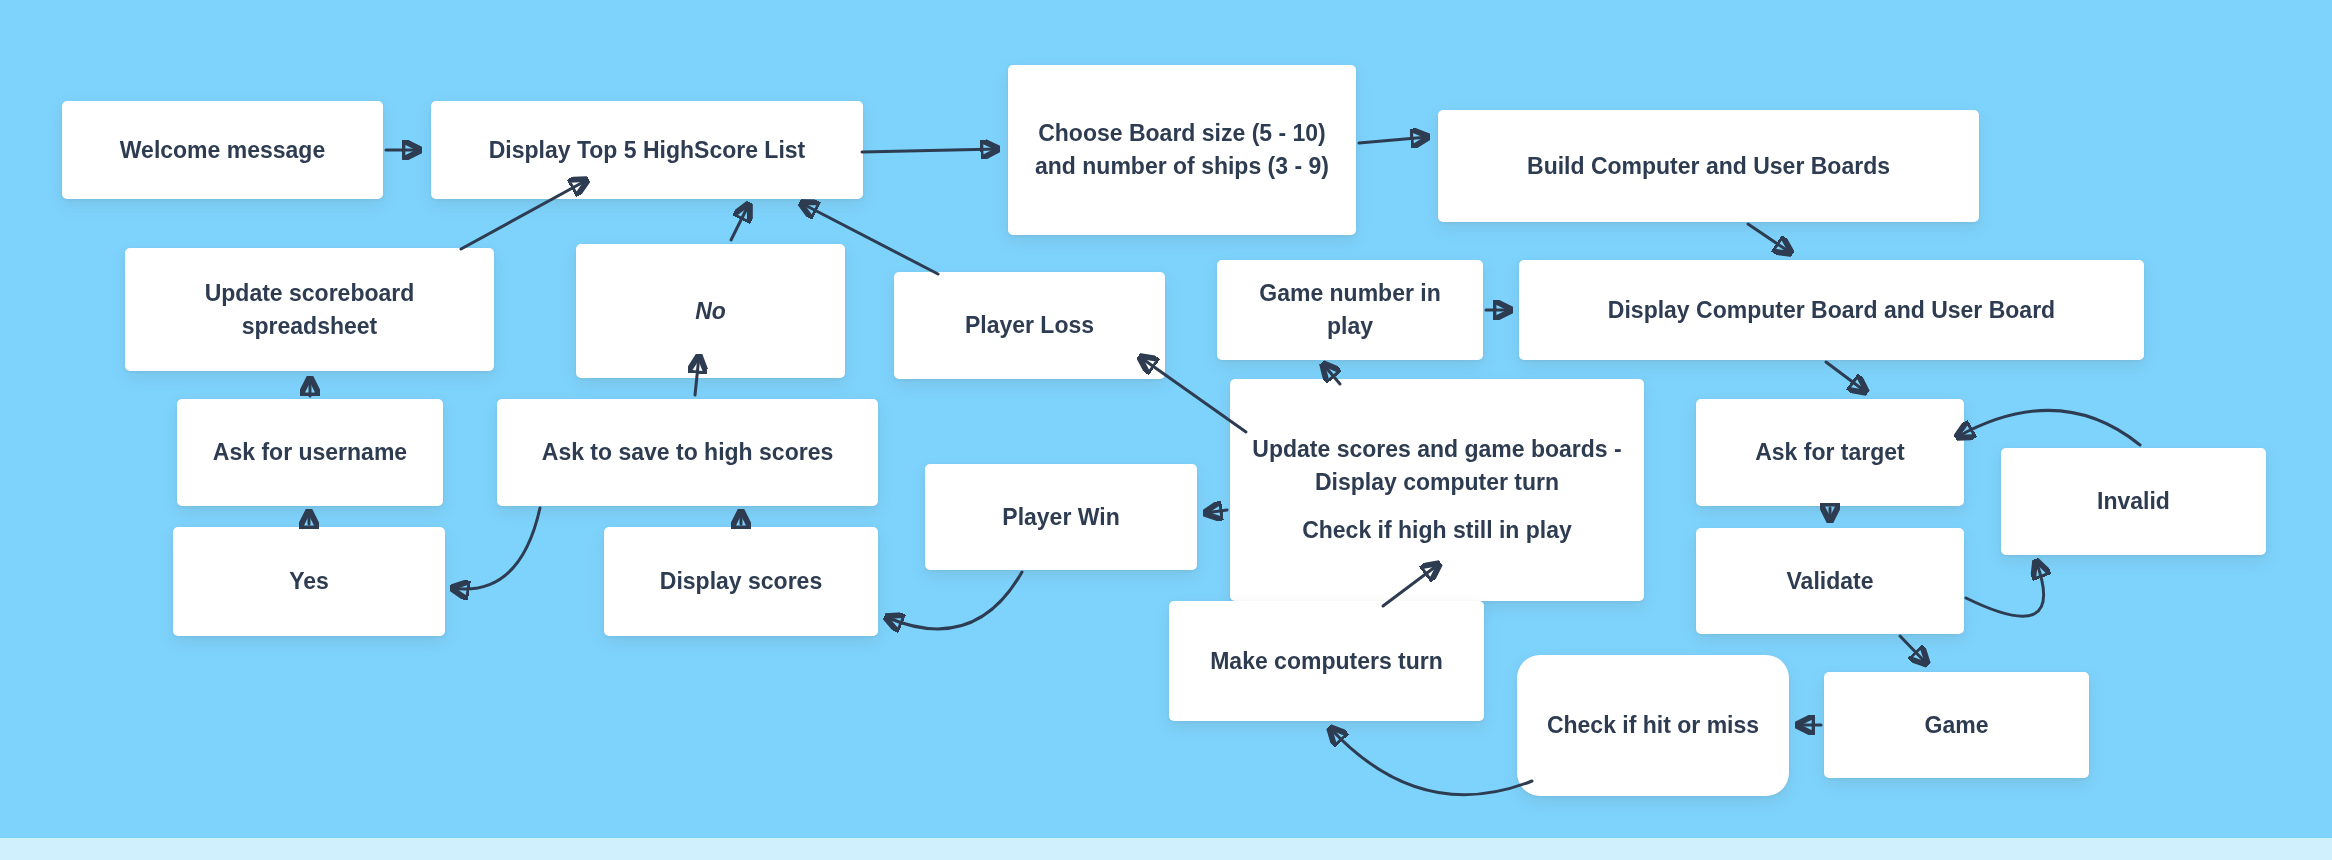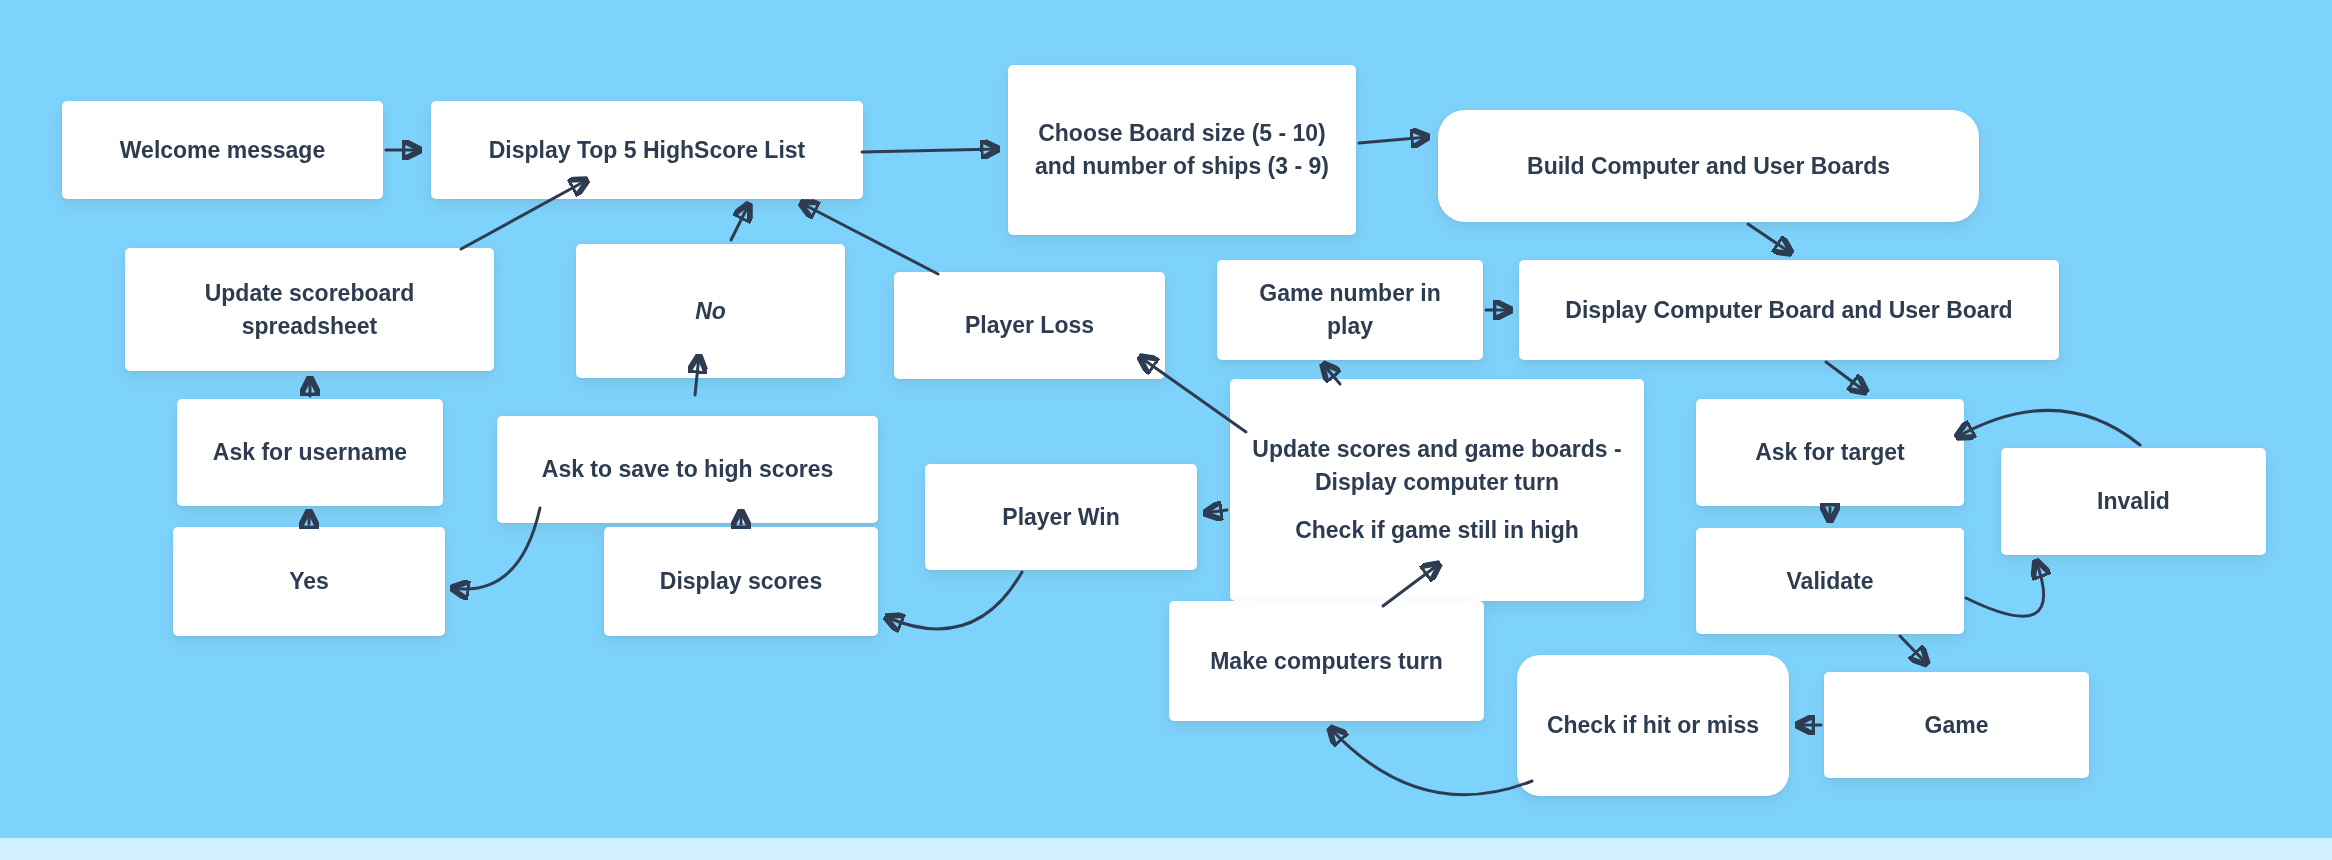--- a/index.html
+++ b/index.html
@@ -59,40 +59,40 @@
 <div class="canvas">
 
   <div class="bottom-strip"></div>
 
   <div class="node" style="left:62px;top:101px;width:321px;height:98px;">Welcome message</div>
 
   <div class="node" style="left:431px;top:101px;width:432px;height:98px;">Display Top 5 HighScore List</div>
 
   <div class="node" style="left:1008px;top:65px;width:348px;height:170px;">Choose Board size (5 - 10) and number of ships (3 - 9)</div>
 
-  <div class="node" style="left:1438px;top:110px;width:541px;height:112px;border-radius:27px;">Build Computer and User Boards</div>
+  <div class="node" style="left:1438px;top:110px;width:541px;height:112px;">Build Computer and User Boards</div>
 
   <div class="node" style="left:125px;top:248px;width:369px;height:123px;">Update scoreboard spreadsheet</div>
 
   <div class="node" style="left:576px;top:244px;width:269px;height:134px;font-style:italic;">No</div>
 
   <div class="node" style="left:894px;top:272px;width:271px;height:107px;">Player Loss</div>
 
   <div class="node" style="left:1217px;top:260px;width:266px;height:100px;">Game number in play</div>
 
-  <div class="node" style="left:1519px;top:260px;width:540px;height:100px;">Display Computer Board and User Board</div>
+  <div class="node" style="left:1519px;top:260px;width:625px;height:100px;">Display Computer Board and User Board</div>
 
   <div class="node" style="left:177px;top:399px;width:266px;height:107px;">Ask for username</div>
 
-  <div class="node" style="left:497px;top:399px;width:381px;height:107px;margin-top:17px;">Ask to save to high scores</div>
+  <div class="node" style="left:497px;top:399px;width:381px;height:107px;">Ask to save to high scores</div>
 
   <div class="node" style="left:1230px;top:379px;width:414px;height:222px;">
     <div>
       <div>Update scores and game boards - Display computer turn</div>
-      <div class="line2">Check if game still in high</div>
+      <div class="line2">Check if high still in play</div>
     </div>
   </div>
 
   <div class="node" style="left:1696px;top:399px;width:268px;height:107px;">Ask for target</div>
 
   <div class="node" style="left:2001px;top:448px;width:265px;height:107px;">Invalid</div>
 
   <div class="node" style="left:925px;top:464px;width:272px;height:106px;">Player Win</div>
 
   <div class="node" style="left:173px;top:527px;width:272px;height:109px;">Yes</div>

